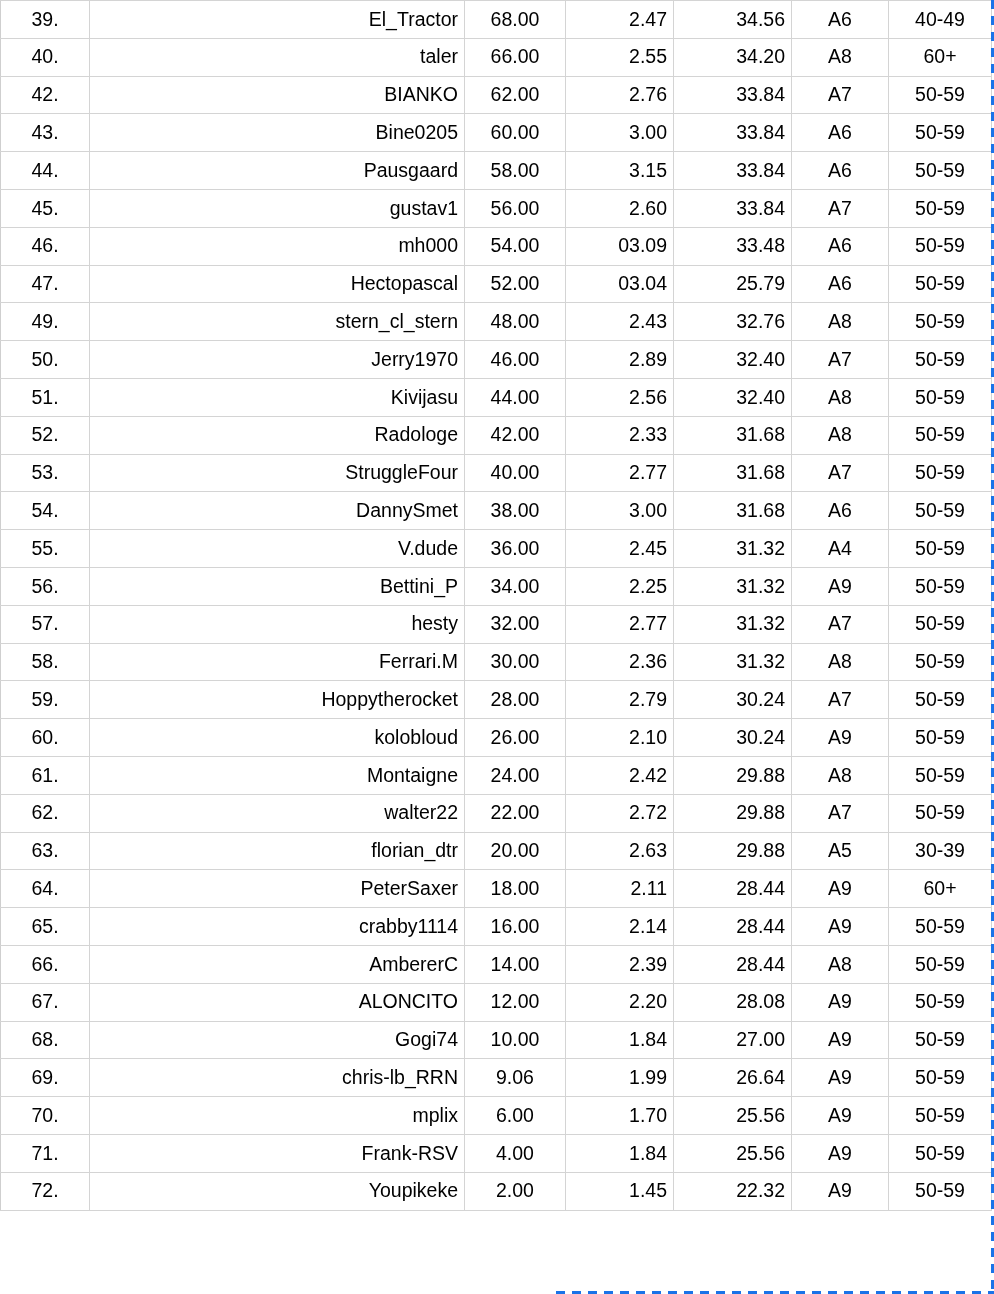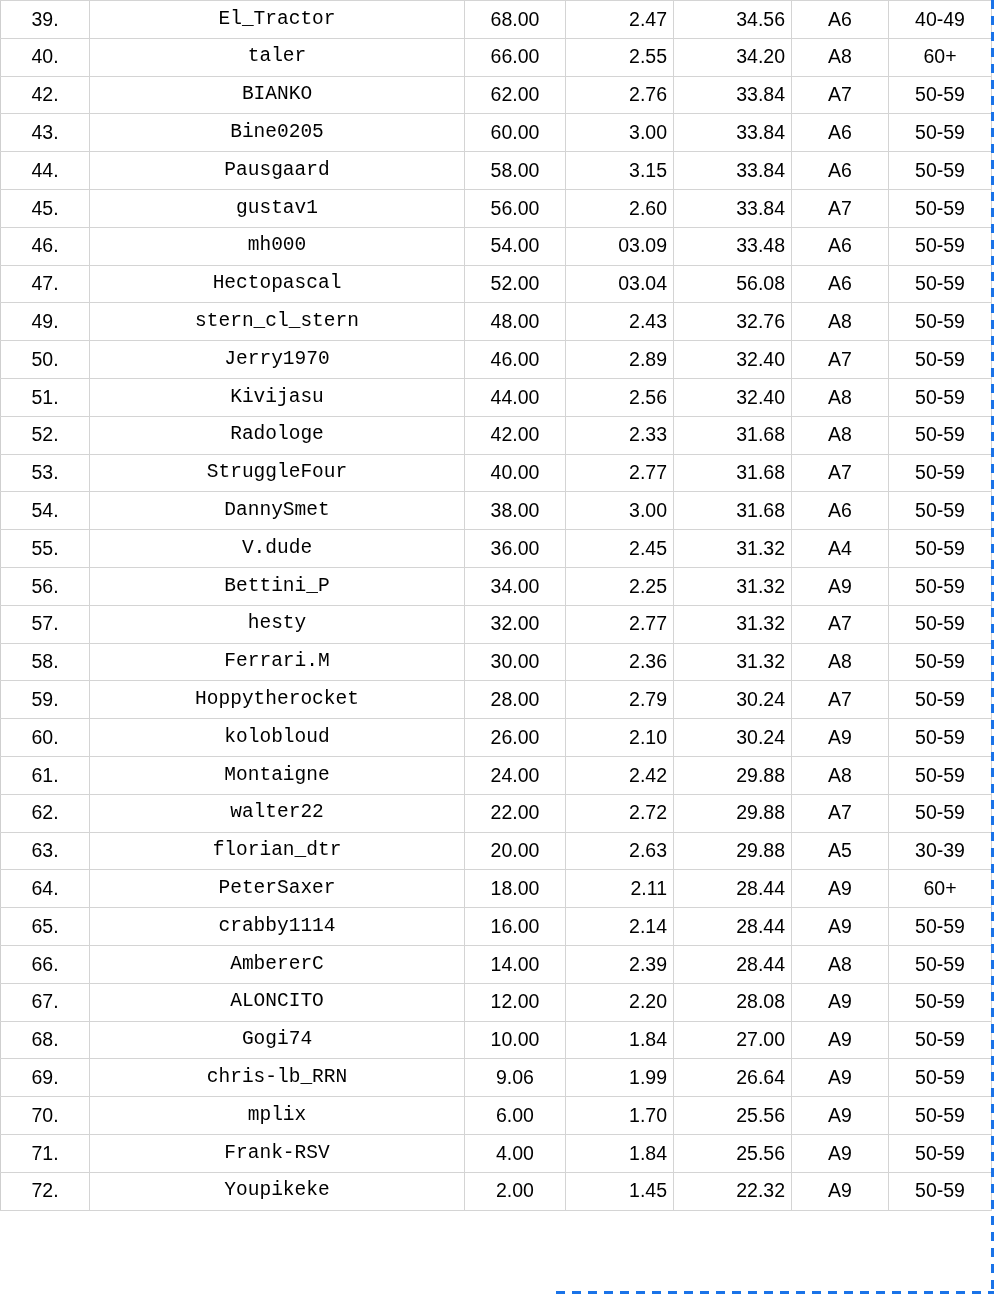--- a/index.html
+++ b/index.html
@@ -39,21 +39,21 @@
   
   col.c-rank  { width: 89px; }
   col.c-name  { width: 375px; }
   col.c-pts   { width: 101px; }
   col.c-wkg   { width: 108px; }
   col.c-speed { width: 118px; }
   col.c-cat   { width: 97px; }
   col.c-age   { width: 103px; }
 
   td.rank  { text-align: center; }
-  td.name  { text-align: center; padding-left: 14px; font-family: Liberation Mono, monospace; }
+  td.name  { text-align: right; padding-left: 14px; }
   td.pts   { text-align: center; }
   td.wkg   { text-align: right; }
   td.speed { text-align: right; }
   td.cat   { text-align: center; margin-left: 7px; }
   td.age   { text-align: center; }
 
   
   table.grid tr td:first-child { border-left: 1px solid #cfcfcf; }
 
   
@@ -166,21 +166,21 @@
           <td class="wkg">03.09</td>
           <td class="speed">33.48</td>
           <td class="cat">A6</td>
           <td class="age">50-59</td>
         </tr>
         <tr>
           <td class="rank">47.</td>
           <td class="name">Hectopascal</td>
           <td class="pts">52.00</td>
           <td class="wkg">03.04</td>
-          <td class="speed">56.08</td>
+          <td class="speed">25.79</td>
           <td class="cat">A6</td>
           <td class="age">50-59</td>
         </tr>
         <tr>
           <td class="rank">49.</td>
           <td class="name">stern_cl_stern</td>
           <td class="pts">48.00</td>
           <td class="wkg">2.43</td>
           <td class="speed">32.76</td>
           <td class="cat">A8</td>

